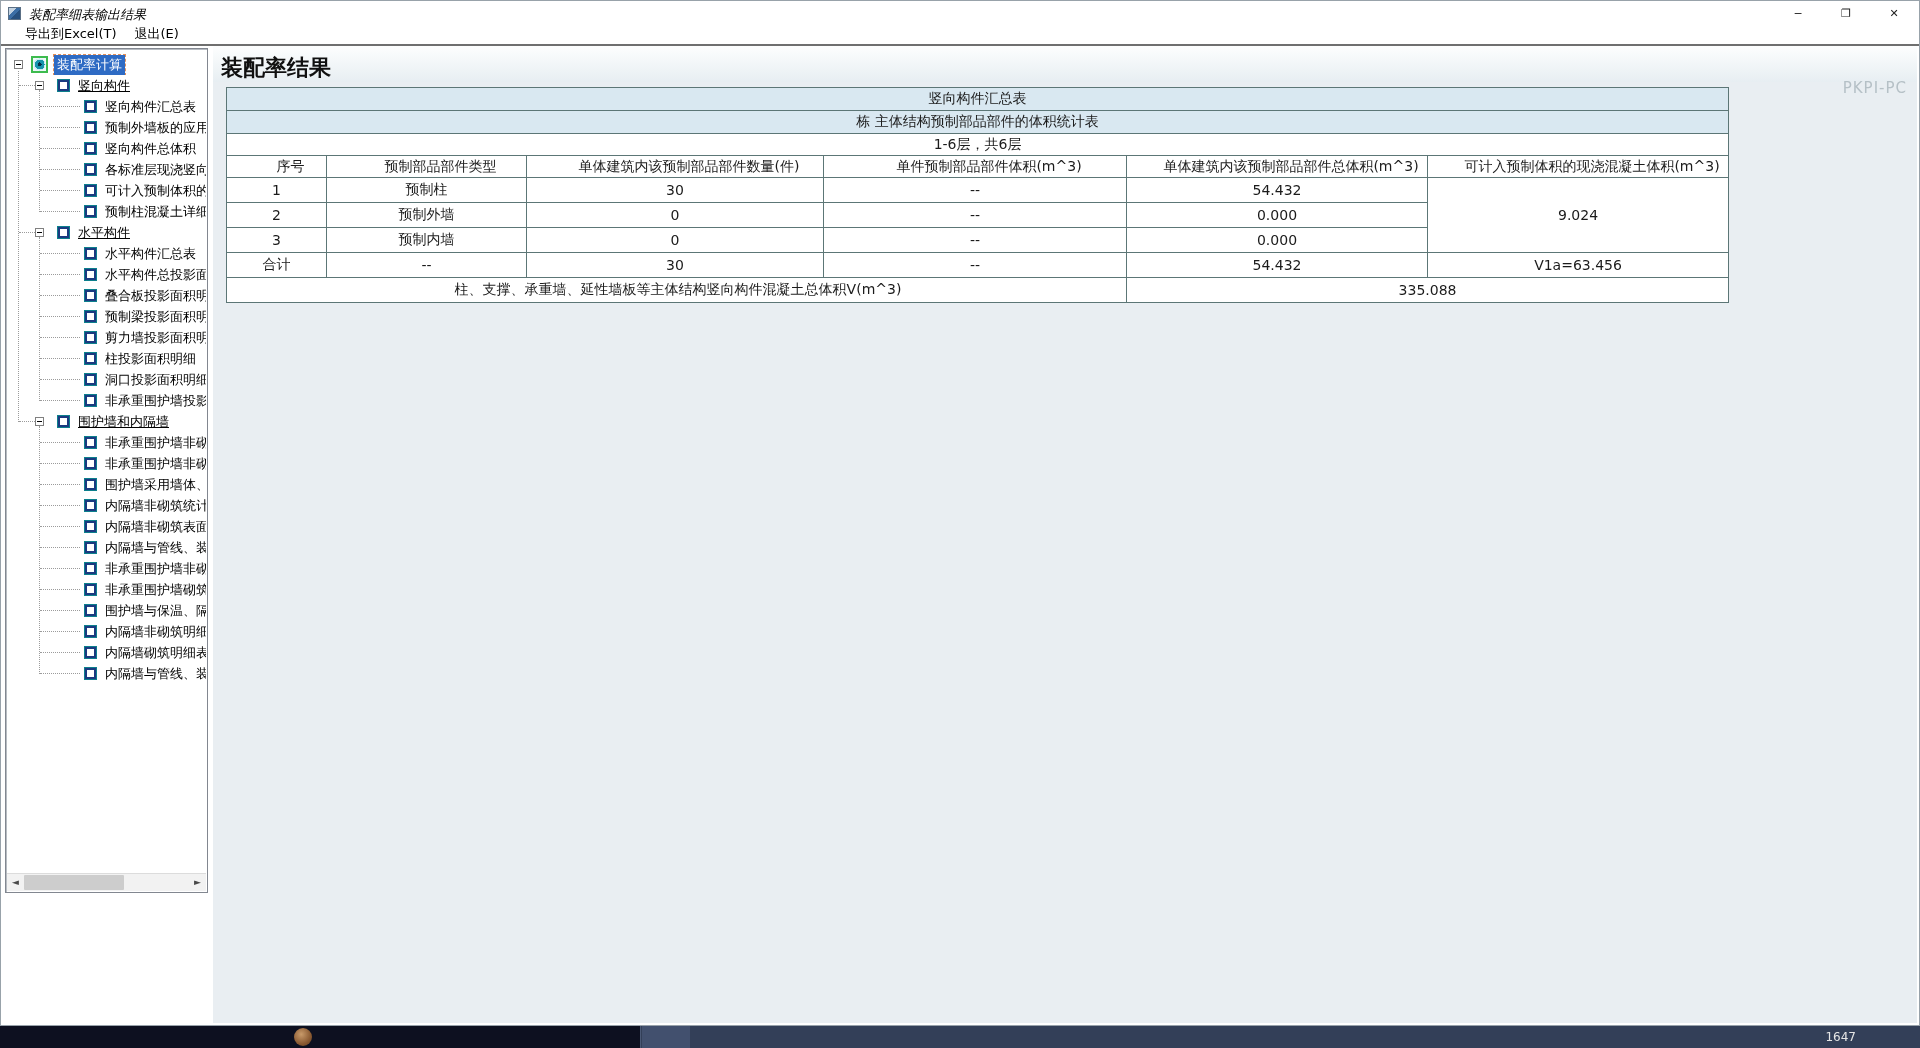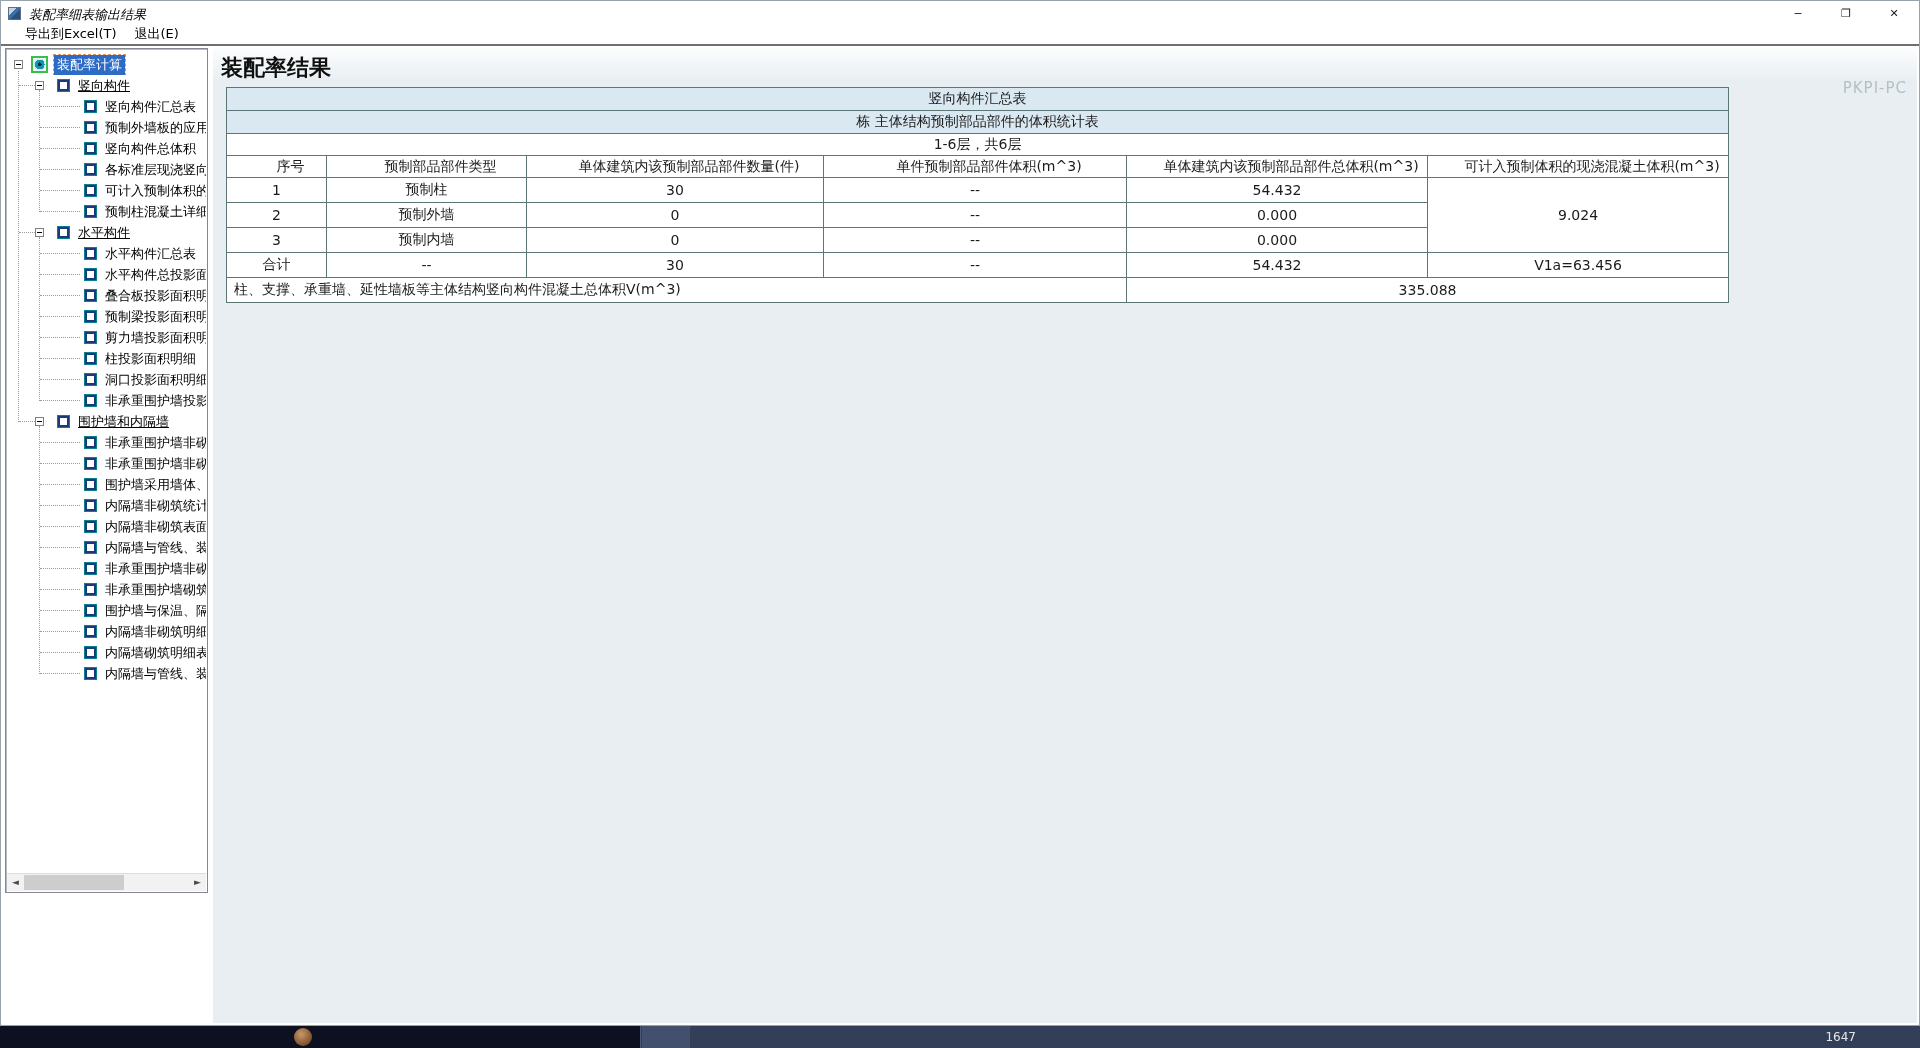--- a/index.html
+++ b/index.html
@@ -56,21 +56,21 @@
   .main-panel{position:absolute;left:212px;top:0;right:2px;bottom:0;background:#e9eef2;}
   .mp-header{position:absolute;left:0;top:0;right:0;height:36px;background:linear-gradient(#fdfefe,#e7eef2);}
   .mp-title{position:absolute;left:8px;top:7px;font-size:22px;font-weight:bold;color:#101010;}
   .watermark{position:absolute;right:10px;top:10px;font-size:15px;color:#b5c0c6;letter-spacing:1px;margin-top:23px;}
   .rtable{position:absolute;left:13px;top:41px;border-collapse:collapse;table-layout:fixed;
           width:1502px;background:#fff;font-size:14px;color:#1b1b1b;}
   .rtable td{border:1px solid #5c7676;text-align:center;height:24px;padding:0 4px;overflow:hidden;font-weight:normal;}
   .trow-title td{background:#d9e8f1;height:22px;}
   .trow-sub td{height:21px;}
   .trow-head td{height:21px;padding-left:32px;}
-  .trow-foot td.leftcell{text-align:left;padding-left:7px;}
+  .trow-foot td.leftcell{text-align:center;padding-left:7px;}
 
   
   .taskbar{position:absolute;left:0;top:1026px;width:1920px;height:40px;background:#0d1020;}
   .tb-icon{position:absolute;left:294px;top:2px;width:18px;height:18px;border-radius:50%;
            background:radial-gradient(circle at 40% 35%,#c89a6a,#8a5a32 60%,#5a3a1e);}
   .tb-seg{position:absolute;left:640px;top:0;width:1280px;height:22px;background:#333f58;box-shadow:inset 1px 0 0 #4a5874;}
   .tb-btn{position:absolute;left:642px;top:0;width:48px;height:22px;background:#42506e;}
   .tb-clock{position:absolute;right:64px;top:4px;color:#e6e6e6;font-size:12px;}
 </style>
 </head>

